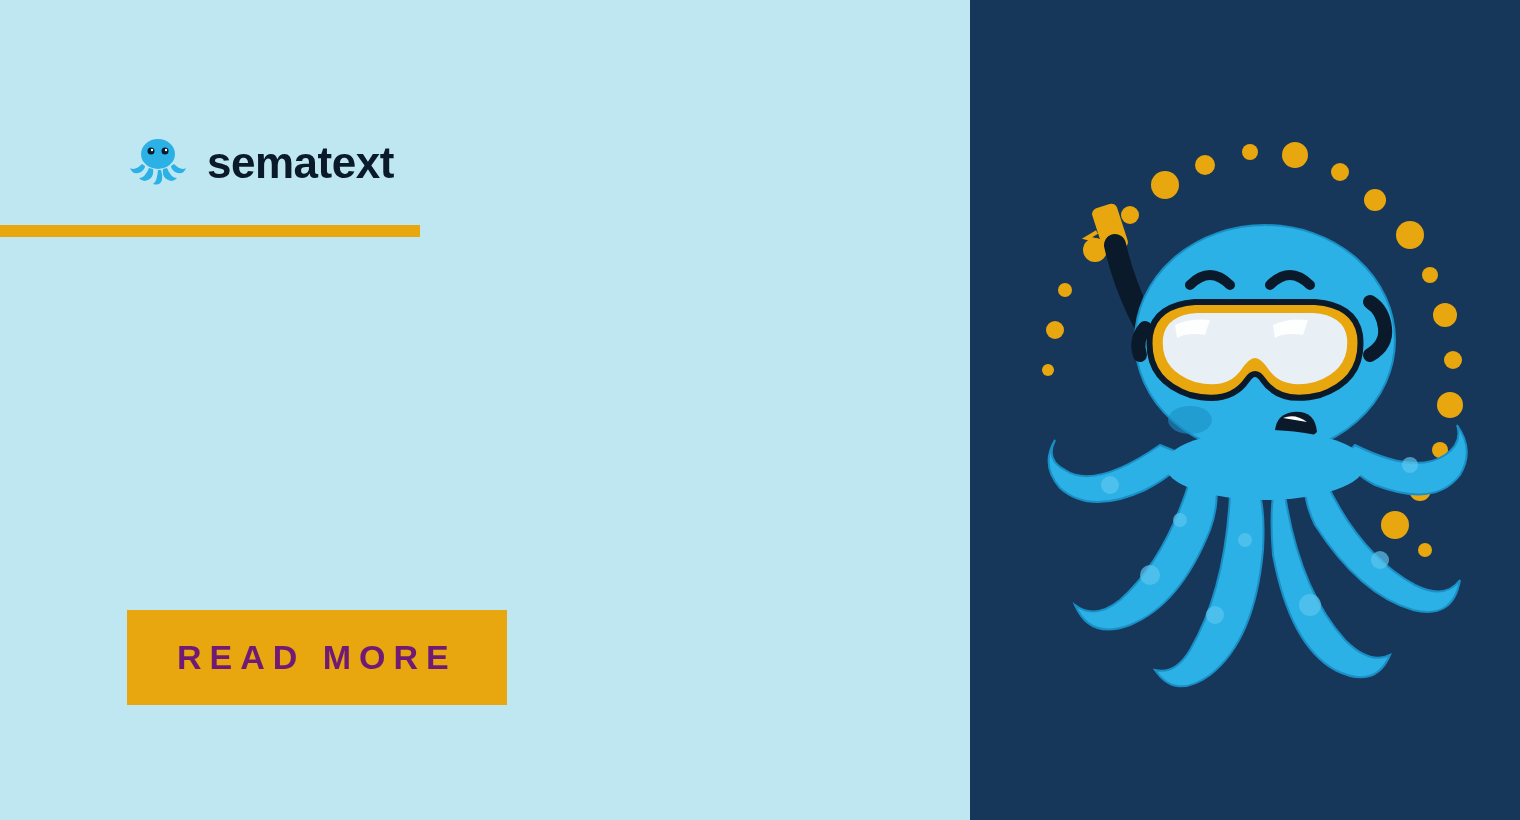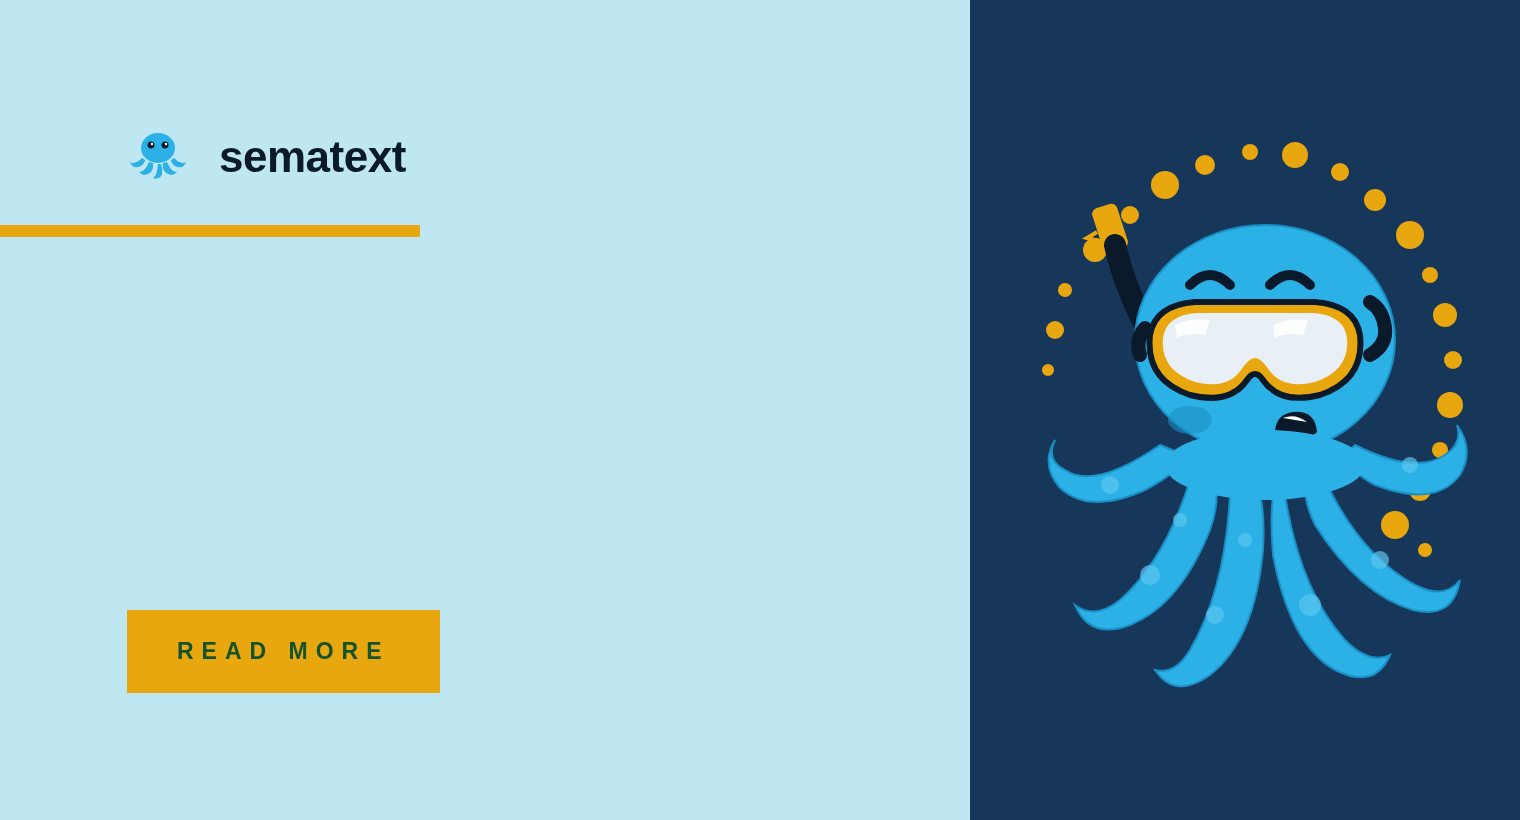--- a/index.html
+++ b/index.html
@@ -28,23 +28,23 @@
       background: #16365a;
       width: 550px;
       position: relative;
       display: flex;
       align-items: center;
       justify-content: center;
     }
     .logo-area {
       display: flex;
       align-items: center;
-      gap: 30px;
-      position: absolute;
-      top: 130px;
+      gap: 18px;
+      position: absolute;
+      top: 136px;
       left: 127px;
     }
     .logo-icon {
       width: 62px;
       height: 50px;
     }
     .logo-text {
       font-size: 44px;
       font-weight: 700;
       color: #0a1a2a;
@@ -67,23 +67,23 @@
       line-height: 1.22;
       color: #16365a;
       max-width: 770px;
       letter-spacing: -0.5px;
     }
     .cta-button {
       position: absolute;
       top: 610px;
       left: 127px;
       background: #e8a70e;
-      color: #14532d;
+      color: #701a75;
       padding: 28px 50px;
-      font-size: 23px;
+      font-size: 34px;
       font-weight: 800;
       letter-spacing: 8px;
       border: none;
       cursor: pointer;
       font-family: inherit;
     }
     .mascot {
       width: 460px;
       height: 600px;
       position: relative;

